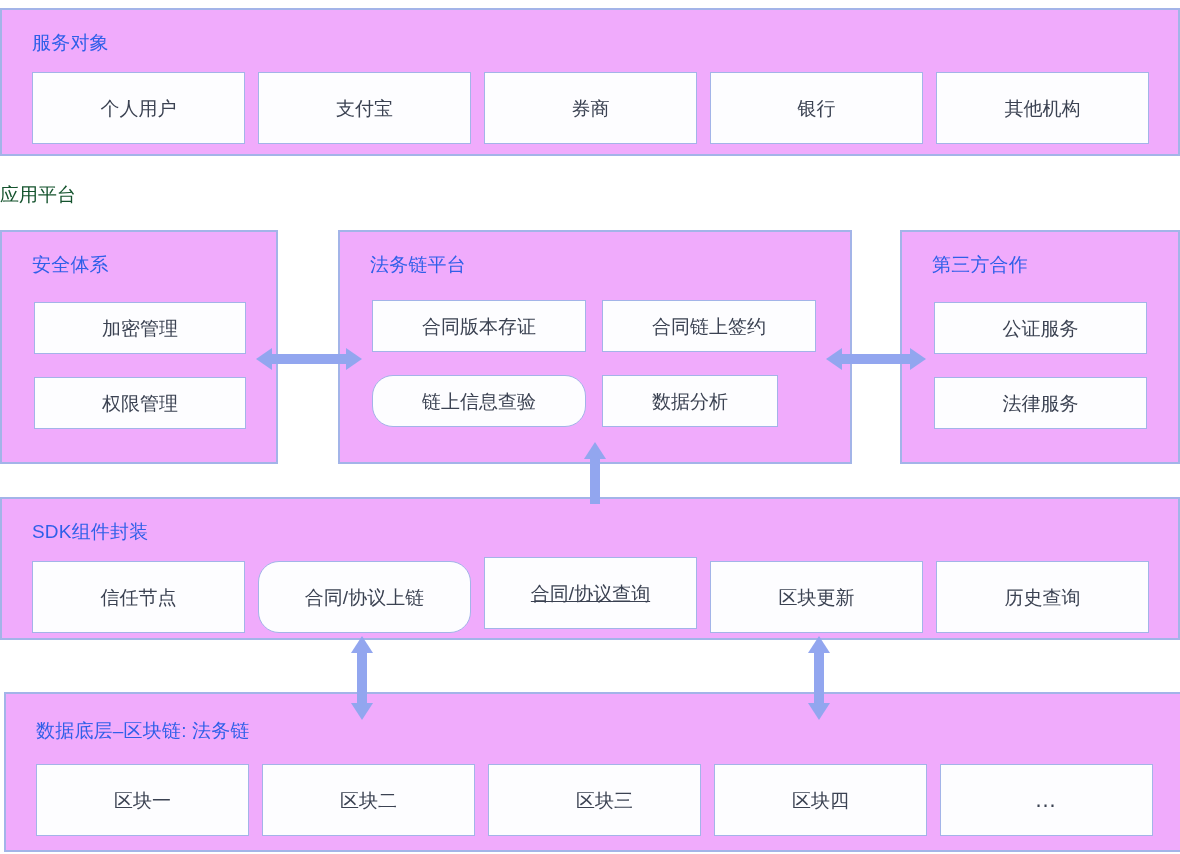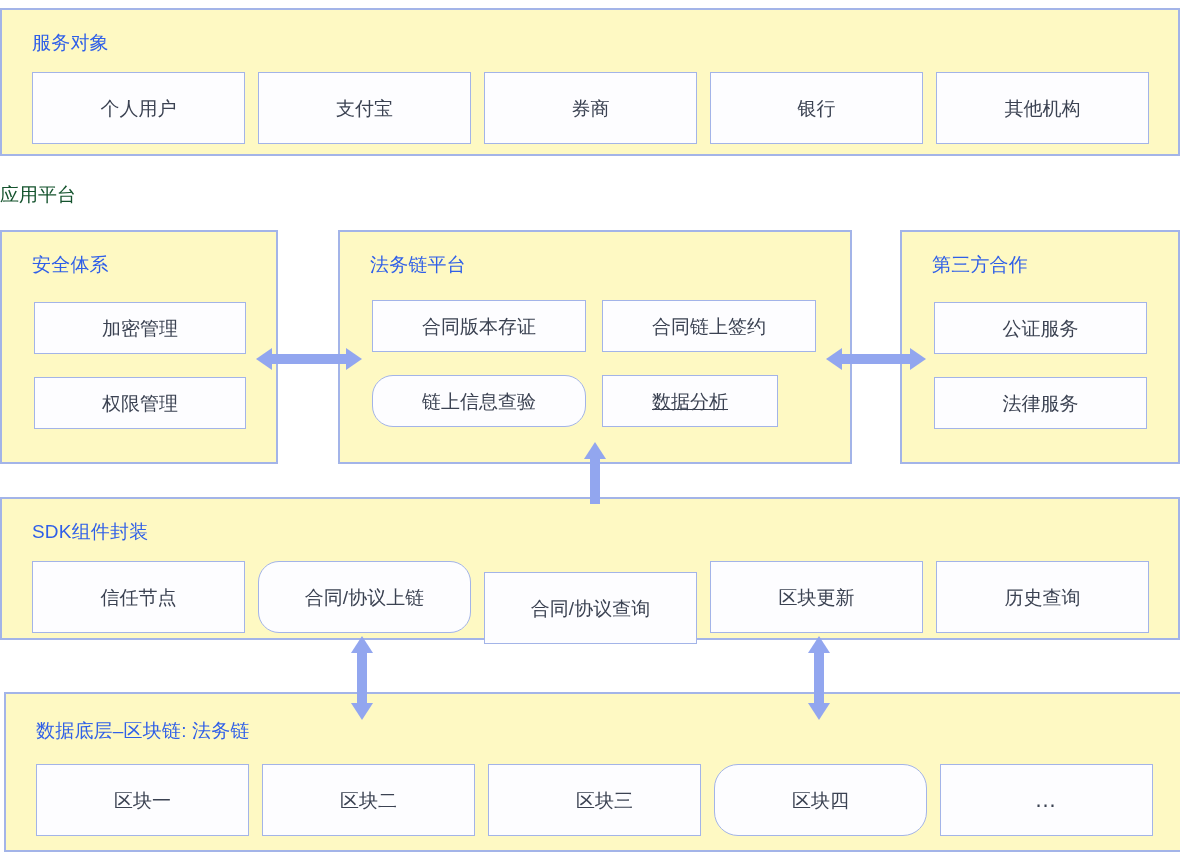--- a/index.html
+++ b/index.html
@@ -18,21 +18,21 @@
     width: 1180px;
     height: 854px;
     background: #ffffff;
     overflow: hidden;
   }
 
   
   .panel {
     position: absolute;
     box-sizing: border-box;
-    background: #fef9c3;
+    background: #f0abfc;
     border: 2px solid #a3b4e8;
   }
 
   .panel-title {
     position: absolute;
     color: #2f5fe8;
     font-size: 19px;
     line-height: 22px;
     letter-spacing: 0.2px;
     white-space: nowrap;
@@ -105,47 +105,47 @@
     <div class="panel-title" style="left:30px; top:22px;">安全体系</div>
     <div class="cell sub-cell" style="left:32px; top:70px; width:212px;">加密管理</div>
     <div class="cell sub-cell" style="left:32px; top:145px; width:212px;">权限管理</div>
   </div>
 
   <div class="panel" style="left:338px; top:230px; width:514px; height:234px;">
     <div class="panel-title" style="left:30px; top:22px;">法务链平台</div>
     <div class="cell sub-cell" style="left:32px; top:68px; width:214px;">合同版本存证</div>
     <div class="cell sub-cell" style="left:262px; top:68px; width:214px;">合同链上签约</div>
     <div class="cell sub-cell" style="left:32px; top:143px; width:214px;border-radius:21px;">链上信息查验</div>
-    <div class="cell sub-cell" style="left:262px; top:143px; width:176px;text-decoration:underline;">数据分析</div>
+    <div class="cell sub-cell" style="left:262px; top:143px; width:176px;">数据分析</div>
   </div>
 
   <div class="panel" style="left:900px; top:230px; width:280px; height:234px;">
     <div class="panel-title" style="left:30px; top:22px;">第三方合作</div>
     <div class="cell sub-cell" style="left:32px; top:70px; width:213px;">公证服务</div>
     <div class="cell sub-cell" style="left:32px; top:145px; width:213px;">法律服务</div>
   </div>
 
   <div class="panel" style="left:0px; top:497px; width:1180px; height:143px;">
     <div class="panel-title" style="left:30px; top:22px;">SDK组件封装</div>
     <div class="sdk-row">
       <div class="cell" style="left:30px; top:62px; width:213px;">信任节点</div>
       <div class="cell" style="left:256px; top:62px; width:213px;border-radius:21px;">合同/协议上链</div>
-      <div class="cell" style="left:482px; top:73px; width:213px;">合同/协议查询</div>
+      <div class="cell" style="left:482px; top:58px; width:213px;text-decoration:underline;">合同/协议查询</div>
       <div class="cell" style="left:708px; top:62px; width:213px;">区块更新</div>
       <div class="cell" style="left:934px; top:62px; width:213px;">历史查询</div>
     </div>
   </div>
 
   <div class="panel" style="left:4px; top:692px; width:1180px; height:160px;">
     <div class="panel-title" style="left:30px; top:26px;">数据底层–区块链: 法务链</div>
     <div class="chain-row">
       <div class="cell" style="left:30px; top:70px; width:213px;">区块一</div>
       <div class="cell" style="left:256px; top:70px; width:213px;">区块二</div>
       <div class="cell" style="left:482px; top:70px; width:213px;padding-left:20px;">区块三</div>
-      <div class="cell" style="left:708px; top:70px; width:213px;border-radius:24px;">区块四</div>
+      <div class="cell" style="left:708px; top:70px; width:213px;">区块四</div>
       <div class="cell ellipsis" style="left:934px; top:70px; width:213px;">…</div>
     </div>
   </div>
 
   <div class="arrow" style="left:256px; top:344px; width:106px; height:30px;">
     <svg width="106" height="30" viewBox="0 0 106 30">
       <g fill="#92a6ef">
         <rect x="14" y="10" width="78" height="10"></rect>
         <polygon points="0,15 16,4 16,26"></polygon>
         <polygon points="106,15 90,4 90,26"></polygon>

